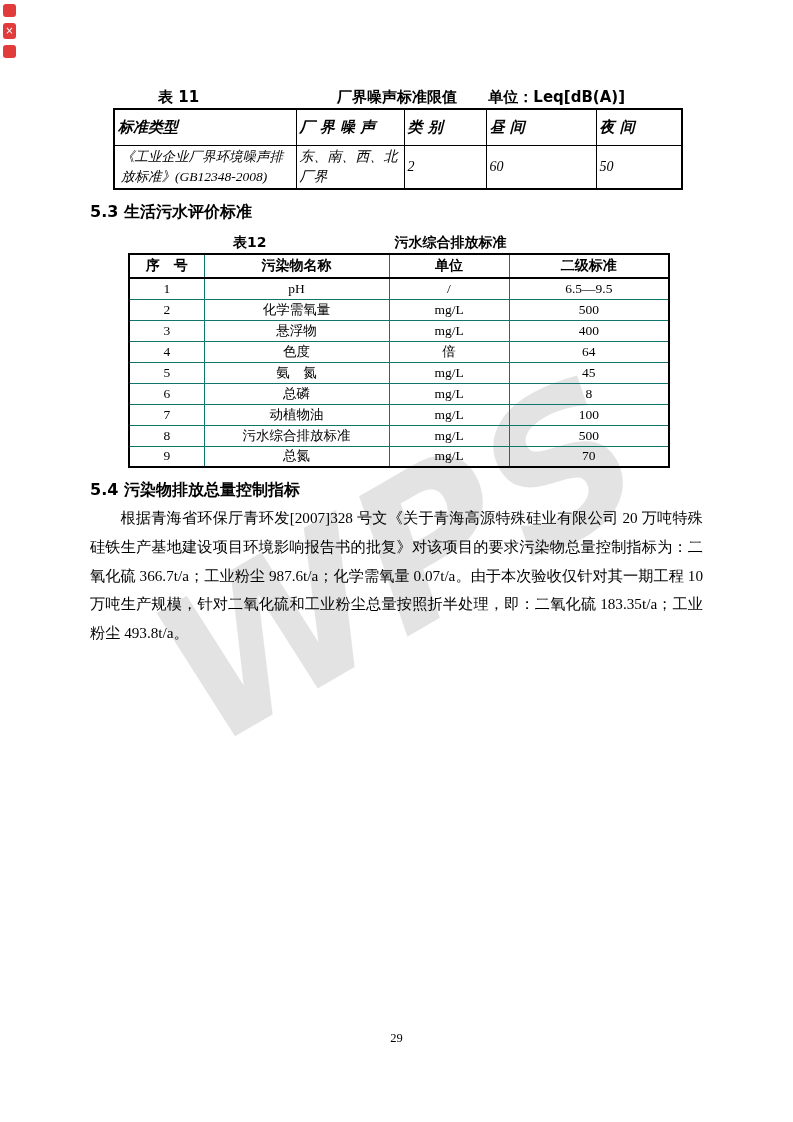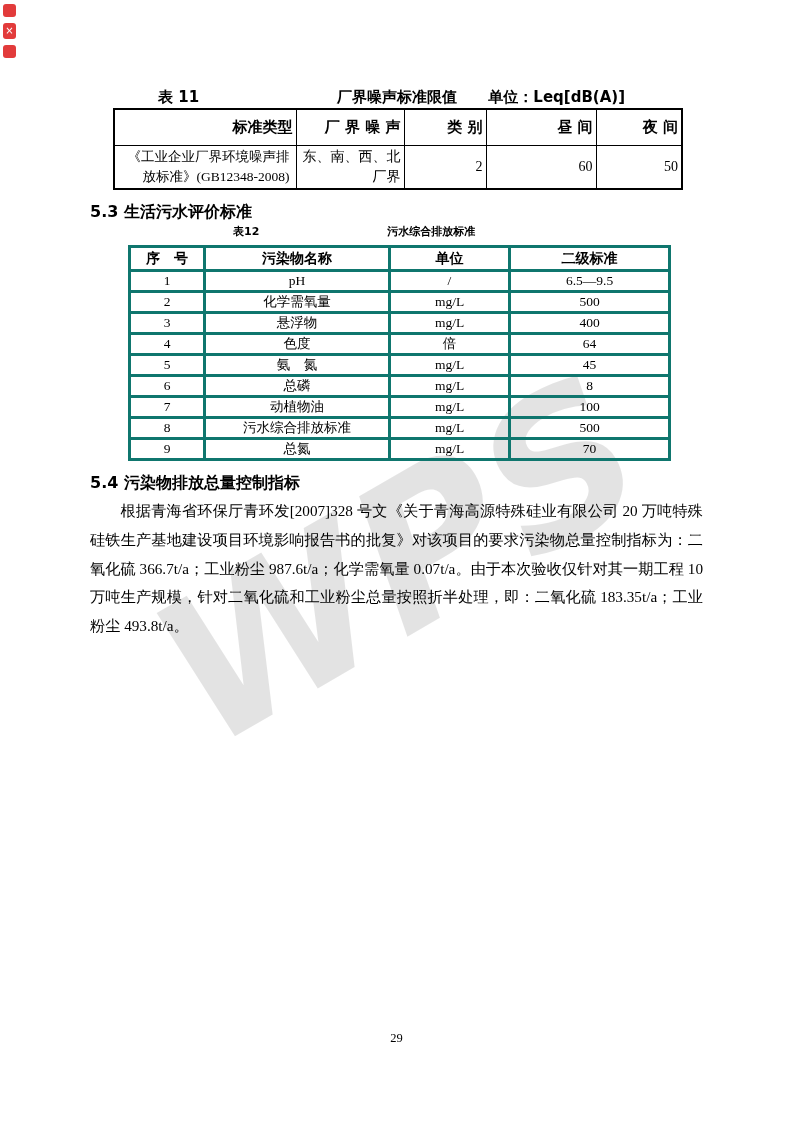--- a/index.html
+++ b/index.html
@@ -53,50 +53,50 @@
     width: 568px; margin-left: 23px;
     display: grid; grid-template-columns: 1fr auto 1fr;
     font-size: 15px; height: 22px; align-items: center; gap: 28px;
   }
   .t11-caption .cap-no   { text-align: left; padding-left: 45px; }
   .t11-caption .cap-unit { text-align: right; padding-right: 56px; white-space: nowrap; }
   table { border-collapse: collapse; table-layout: fixed; background: transparent; }
   .t11 {
     width: 568px; margin-left: 23px;
     border: 2px solid #000;
-    text-align: right; font-size: 14px;
+    text-align: left; font-size: 14px; font-style: italic;
   }
   .t11 th, .t11 td { border: 1px solid #000; padding: 1px 3px; }
   .t11 th { height: 36px; font-size: 15px; }
   .t11 td { height: 44px; line-height: 1.45; }
   .t11 td.std-name { font-size: 13.5px; padding: 1px 6px; }
 
   
   .sec-heading {
     font-size: 16px; margin-top: 10px; height: 24px; line-height: 24px;
   }
   .body-par {
     font-size: 15.2px; line-height: 28.8px;
     text-align: justify; text-indent: 2em;
     margin-top: 2px;
   }
 
   
   .t12-caption {
-    width: 540px; margin-left: 38px; margin-top: 0;
-    display: flex; font-size: 11px; height: 21px; 
+    width: 540px; margin-left: 38px; margin-top: 8px;
+    display: flex; font-size: 14px; height: 21px; align-items: center;
   }
   .t12-caption .cap-no { margin-left: 105px; }
   .t12-caption .cap-title { margin-left: 128px; }
   .t12 {
     width: 540px; margin-left: 38px;
     border: 2px solid #000;
     text-align: center;
   }
-  .t12 th, .t12 td { border: 3px solid #0f766e; padding: 0 3px; }
+  .t12 th, .t12 td { border: 1px solid #0f766e; padding: 0 3px; }
   .t12 th { height: 24px; font-size: 14px; border-bottom: 2px solid #000; }
   .t12 td { height: 21px; font-size: 13.5px; }
 
   .page-number {
     position: absolute; left: 0; right: 0; top: 1031px;
     text-align: center; font-size: 12.5px;
     z-index: 1;
   }
 </style>
 </head>

